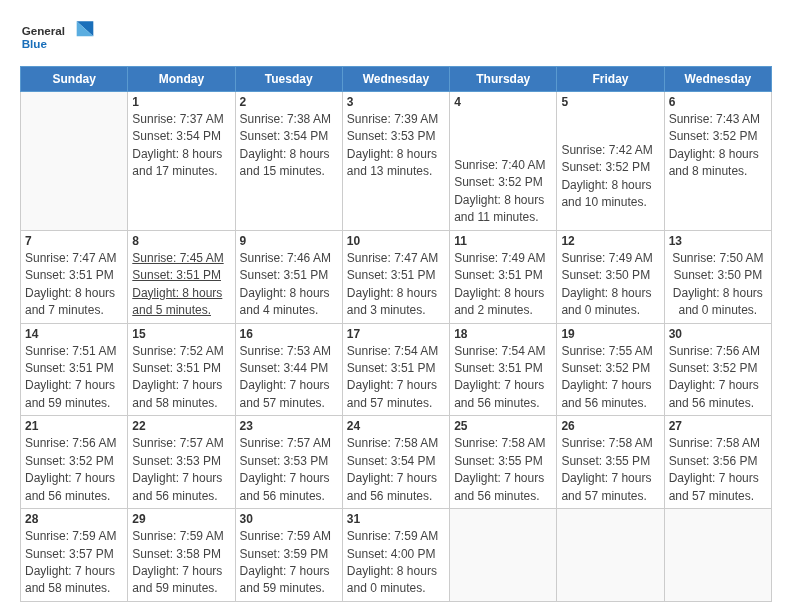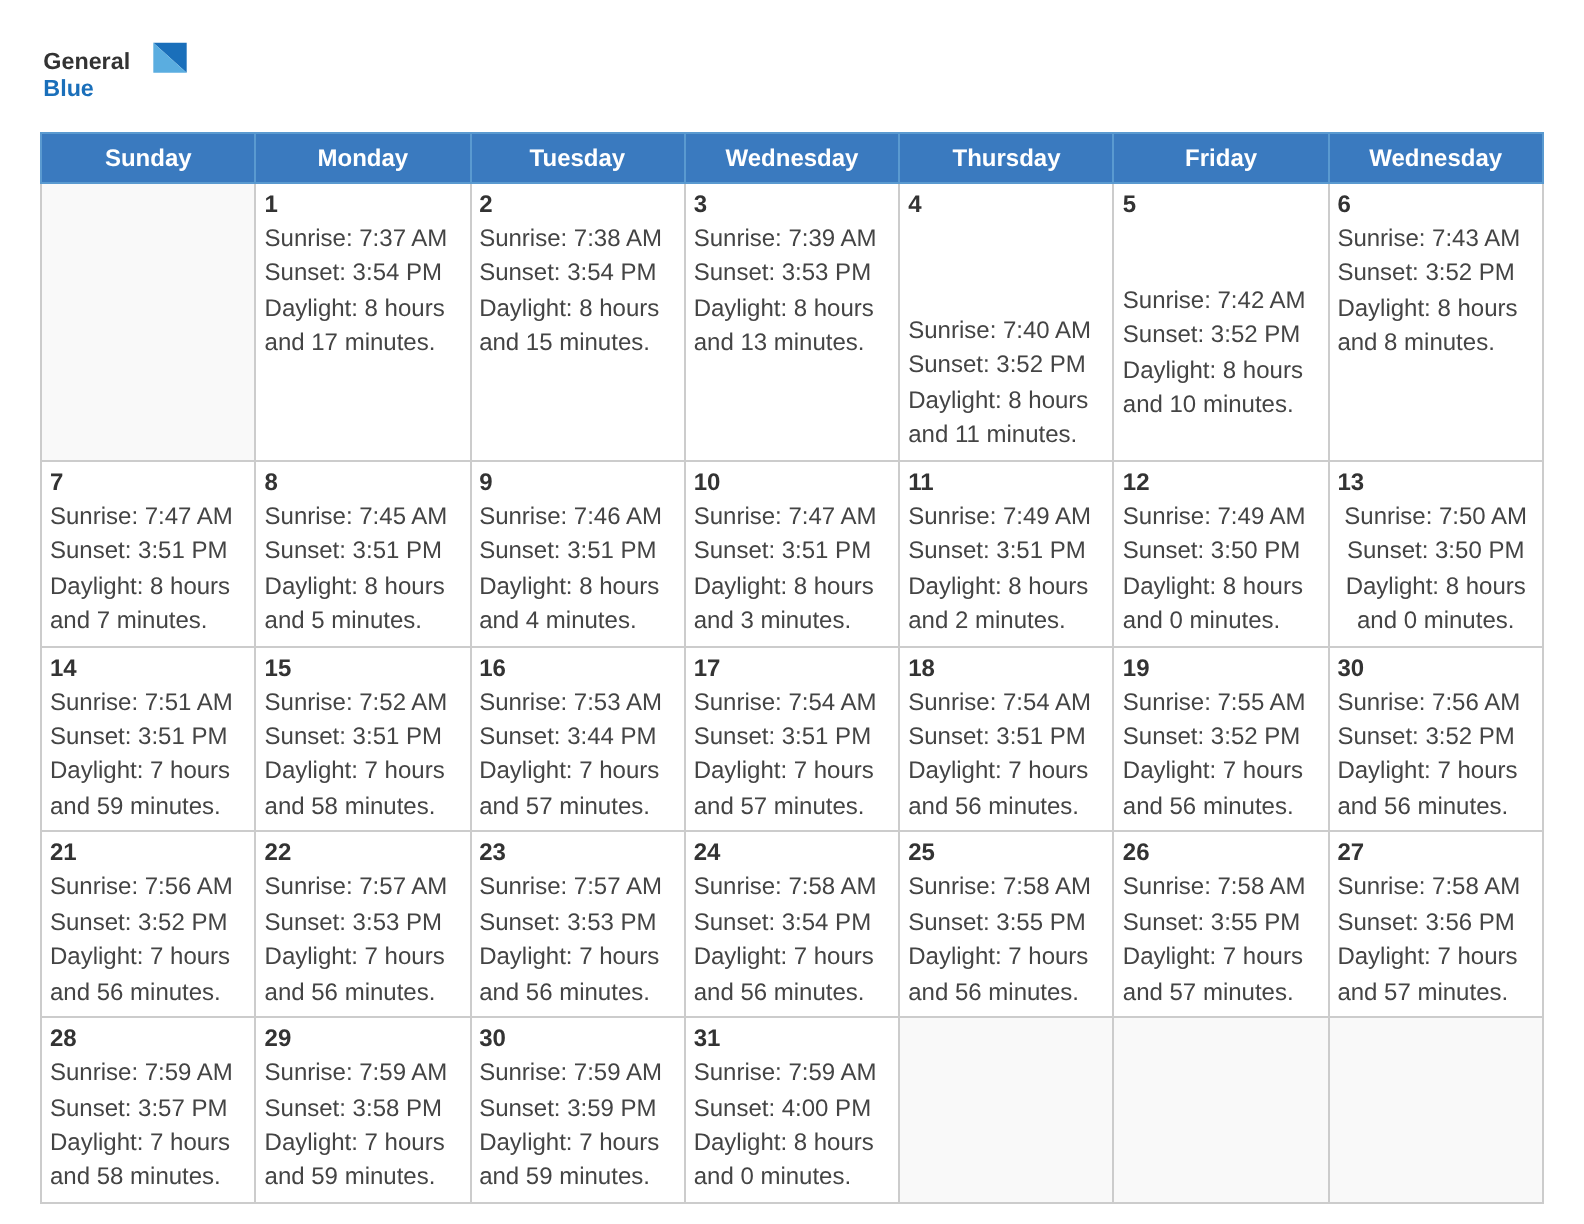--- a/index.html
+++ b/index.html
@@ -169,21 +169,21 @@
         <tr>
           <td>
             <span class="day-number">7</span>
             <div class="day-info" style="white-space: pre-line;">Sunrise: 7:47 AM
 Sunset: 3:51 PM
 Daylight: 8 hours
 and 7 minutes.</div>
           </td>
           <td>
             <span class="day-number">8</span>
-            <div class="day-info" style="white-space: pre-line;">Sunrise: 7:45 AM
+            <div class="day-info" style="white-space: pre-line; text-decoration: underline;">Sunrise: 7:45 AM
 Sunset: 3:51 PM
 Daylight: 8 hours
 and 5 minutes.</div>
           </td>
           <td>
             <span class="day-number">9</span>
             <div class="day-info" style="white-space: pre-line;">Sunrise: 7:46 AM
 Sunset: 3:51 PM
 Daylight: 8 hours
 and 4 minutes.</div>

